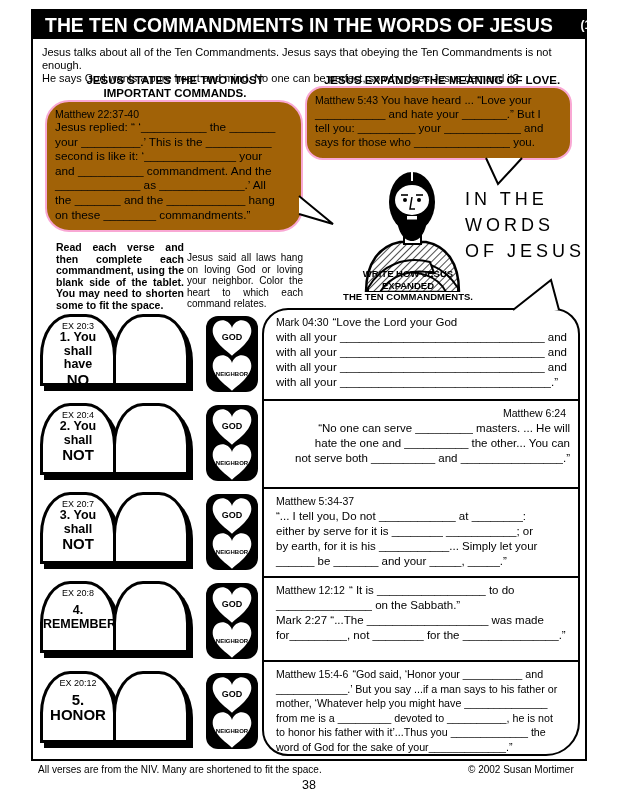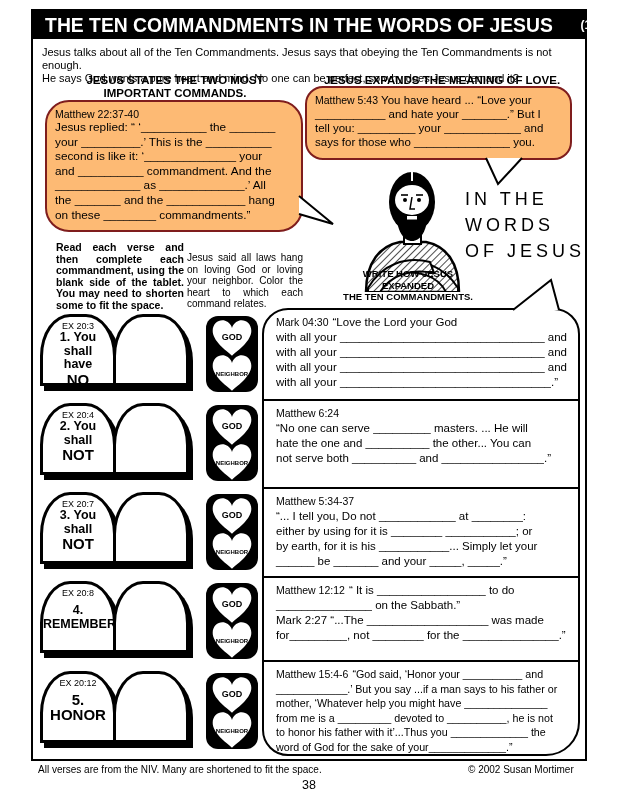--- a/index.html
+++ b/index.html
@@ -19,21 +19,21 @@
   #header-bar .t { font-size:21px; font-weight:bold; transform:scaleX(.92); letter-spacing:0; }
   #header-bar .n { font-size:12px; font-weight:bold; margin-left:6px; }
   #intro { left:42px; top:46px; width:536px; font-size:11px; line-height:13px; }
 
   
   .colhead { font-weight:bold; font-size:11.5px; text-align:center; line-height:12.5px; }
   #heading-left  { left:55px;  top:74px; width:240px; }
   #heading-right { left:303px; top:74px; width:278px; }
 
   
-  .bubble { border:2px solid #7f1d1d; background:#fdba74; overflow:hidden; }
+  .bubble { border:2px solid #f9a8d4; background:#a16207; overflow:hidden; }
   #bubble-m22 { left:45px; top:100px; width:258px; height:132px; border-radius:24px; padding:6px 8px; }
   #bubble-m543 { left:305px; top:86px; width:267px; height:74px; border-radius:18px; padding:5px 8px; }
   .vref { font-size:10.5px; }
   .bl { font-size:11.8px; line-height:14.6px; white-space:nowrap; }
   #bubble-m543 .bl { font-size:11.5px; line-height:14px; }
   .tail { overflow:visible; }
 
   
   #words-title { left:465px; top:186px; width:118px; font-weight:normal; font-size:18px;
                  letter-spacing:4px; line-height:26px; white-space:nowrap; }
@@ -55,21 +55,21 @@
   .tline { text-align:center; font-weight:bold; font-size:12.5px; line-height:13.5px; }
   .tline.xl { font-size:15px; line-height:15px; }
   .badge { position:absolute; left:166px; top:4px; width:52px; height:76px; }
   .badge text { font-family:"Liberation Sans", sans-serif; font-weight:bold; text-anchor:middle; fill:#000; }
 
   
   #verse-panel { left:262px; top:308px; width:318px; height:448px; border:2px solid #000;
                  border-radius:26px 26px 34px 26px; background:#fff; display:flex; flex-direction:column; }
   .vsec { padding:5px 8px 0 12px; overflow:hidden; }
   .vsec + .vsec { border-top:2px solid #000; }
-  #vs0 { height:89px; } #vs1 { height:88px; } #vs2 { height:89px; } #vs3 { height:84px; } #vs4 { flex:1; }
+  #vs0 { height:89px; } #vs1 { height:88px;text-align:right; } #vs2 { height:89px; } #vs3 { height:84px; } #vs4 { flex:1; }
   .vl { font-size:11.5px; line-height:15px; white-space:nowrap; }
   #vs4 .vl { font-size:10.7px; line-height:14.6px; }
   .vl .vref { margin-right:4px; }
   .gap1 { margin-right:24px; } .gap2 { margin-right:10px; }
 
   
   #footer-note { left:38px; top:764px; font-size:10px; }
   #footer-copy { left:468px; top:764px; font-size:10px; }
   #page-number { left:0; top:778px; width:618px; text-align:center; font-size:12.5px; }
 </style>
@@ -261,21 +261,21 @@
     </div>
     <div class="vsec" id="vs1">
       <div class="vl"><span class="vref">Matthew 6:24</span></div>
       <div class="vl">“No one can serve _________ masters. ... He will</div>
       <div class="vl">hate the one and __________ the other...  You can</div>
       <div class="vl">not serve both __________ and ________________.”</div>
     </div>
     <div class="vsec" id="vs2">
       <div class="vl"><span class="vref">Matthew 5:34-37</span></div>
       <div class="vl">“... I tell you, Do not ____________ at ________:</div>
-      <div class="vl">either by using for it is ________ ___________; or</div>
+      <div class="vl">either by serve for it is ________ ___________; or</div>
       <div class="vl">by earth, for it is his ___________...  Simply let your</div>
       <div class="vl">______ be _______ and your _____, _____.”</div>
     </div>
     <div class="vsec" id="vs3">
       <div class="vl"><span class="vref gap2">Matthew 12:12</span><span>“ It is _________________ to do</span></div>
       <div class="vl">_______________ on the Sabbath.”</div>
       <div class="vl">Mark 2:27  “...The ___________________ was made</div>
       <div class="vl">for_________, not ________ for the _______________.”</div>
     </div>
     <div class="vsec" id="vs4">

